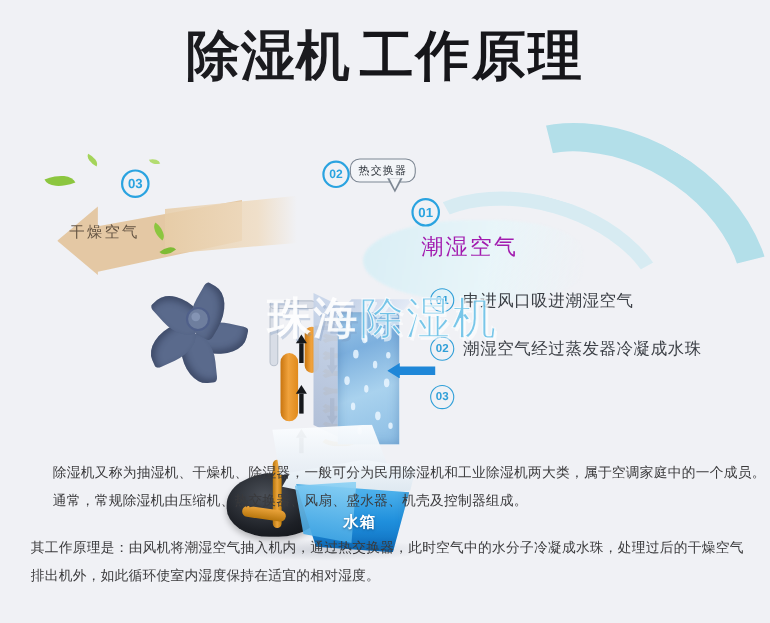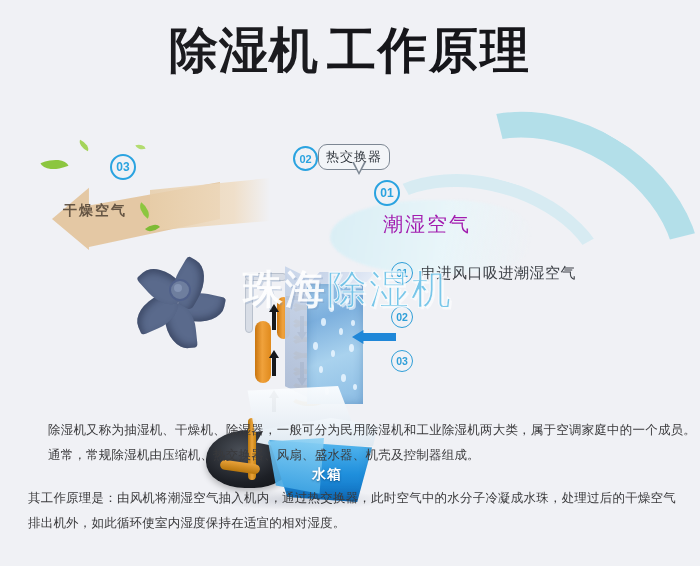--- a/index.html
+++ b/index.html
@@ -207,30 +207,30 @@
     position:absolute;border:2px solid #2aa3e0;border-radius:50%;
     color:#2aa3e0;font-weight:bold;display:flex;align-items:center;justify-content:center;
     background:transparent;
   }
   .badge-03{left:110px;top:36px;width:22px;height:22px;font-size:12px;}
   .badge-02{left:293px;top:28px;width:21px;height:21px;font-size:11px;}
   .badge-01{left:374px;top:62px;width:22px;height:22px;font-size:12px;}
 
   .lbl-dry{
     position:absolute;left:63px;top:84px;font-size:14px;color:#4f4133;
-    letter-spacing:2px;font-weight:bold;opacity:.85;
+    letter-spacing:2px;font-weight:normal;opacity:.85;
   }
   .lbl-humid{
     position:absolute;left:383px;top:93px;font-size:20px;color:#a21caf;
     letter-spacing:2px;
   }
   .callout{
     position:absolute;left:318px;top:26px;
     padding:3px 7px;border:1.5px solid #7d8793;border-radius:9px;
-    background:#f3f5f8;font-size:13px;color:#30363d;letter-spacing:1px;white-space:nowrap;
+    background:#f3f5f8;font-size:10px;color:#30363d;letter-spacing:1px;white-space:nowrap;
   }
   .callout-tail{
     position:absolute;left:352px;top:44px;width:0;height:0;
     border-left:7px solid transparent;border-right:7px solid transparent;
     border-top:13px solid #7d8793;
   }
   .callout-tail-in{
     position:absolute;left:354px;top:44px;width:0;height:0;
     border-left:5px solid transparent;border-right:5px solid transparent;
     border-top:10px solid #f3f5f8;
@@ -382,20 +382,21 @@
     <div class="lbl-humid">潮湿空气</div>
   </div>
 
   <div class="steps">
     <div class="step">
       <div class="step-badge">01</div>
       <div class="step-text">申进风口吸进潮湿空气</div>
     </div>
     <div class="step">
       <div class="step-badge">02</div>
+      <div class="step-text">潮湿空气经过蒸发器冷凝成水珠</div>
     </div>
     <div class="step">
       <div class="step-badge">03</div>
     </div>
   </div>
 
   <div class="watermark"><span>珠海</span><span class="wm-blue">除湿机</span></div>
 
   <div class="para p1">除湿机又称为抽湿机、干燥机、除湿器，一般可分为民用除湿机和工业除湿机两大类，属于空调家庭中的一个成员。通常，常规除湿机由压缩机、热交换器、风扇、盛水器、机壳及控制器组成。</div>
   <div class="para p2">其工作原理是：由风机将潮湿空气抽入机内，通过热交换器，此时空气中的水分子冷凝成水珠，处理过后的干燥空气排出机外，如此循环使室内湿度保持在适宜的相对湿度。</div>

